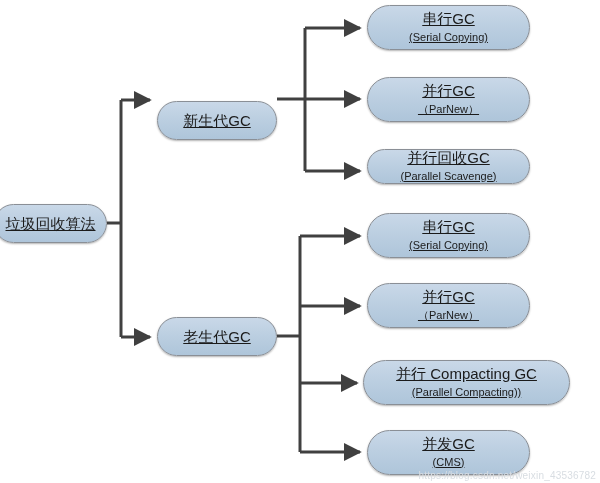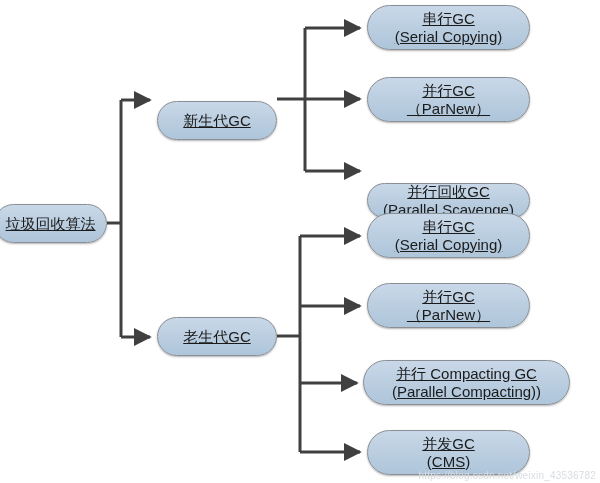--- a/index.html
+++ b/index.html
@@ -39,21 +39,21 @@
     color: #1b1b1b;
     z-index: 2;
     text-decoration: underline;
   }
   .node .line1 {
     font-size: 15px;
     line-height: 18px;
     white-space: nowrap;
   }
   .node .line2 {
-    font-size: 15px;
+    font-size: 11px;
     line-height: 18px;
     white-space: nowrap;
   }
   .node.single .line1 {
     font-size: 15px;
   }
   .watermark {
     position: absolute;
     right: 4px;
     bottom: 2px;
@@ -124,21 +124,21 @@
   <div class="node" style="left:367px; top:5px; width:163px; height:45px;">
     <div class="line1">串行GC</div>
     <div class="line2">(Serial Copying)</div>
   </div>
 
   <div class="node" style="left:367px; top:77px; width:163px; height:45px;">
     <div class="line1">并行GC</div>
     <div class="line2">（ParNew）</div>
   </div>
 
-  <div class="node" style="left:367px; top:149px; width:163px; height:35px;margin-top:34px;">
+  <div class="node" style="left:367px; top:149px; width:163px; height:35px;">
     <div class="line1">并行回收GC</div>
     <div class="line2">(Parallel Scavenge)</div>
   </div>
 
   <div class="node" style="left:367px; top:213px; width:163px; height:45px;">
     <div class="line1">串行GC</div>
     <div class="line2">(Serial Copying)</div>
   </div>
 
   <div class="node" style="left:367px; top:283px; width:163px; height:45px;">

